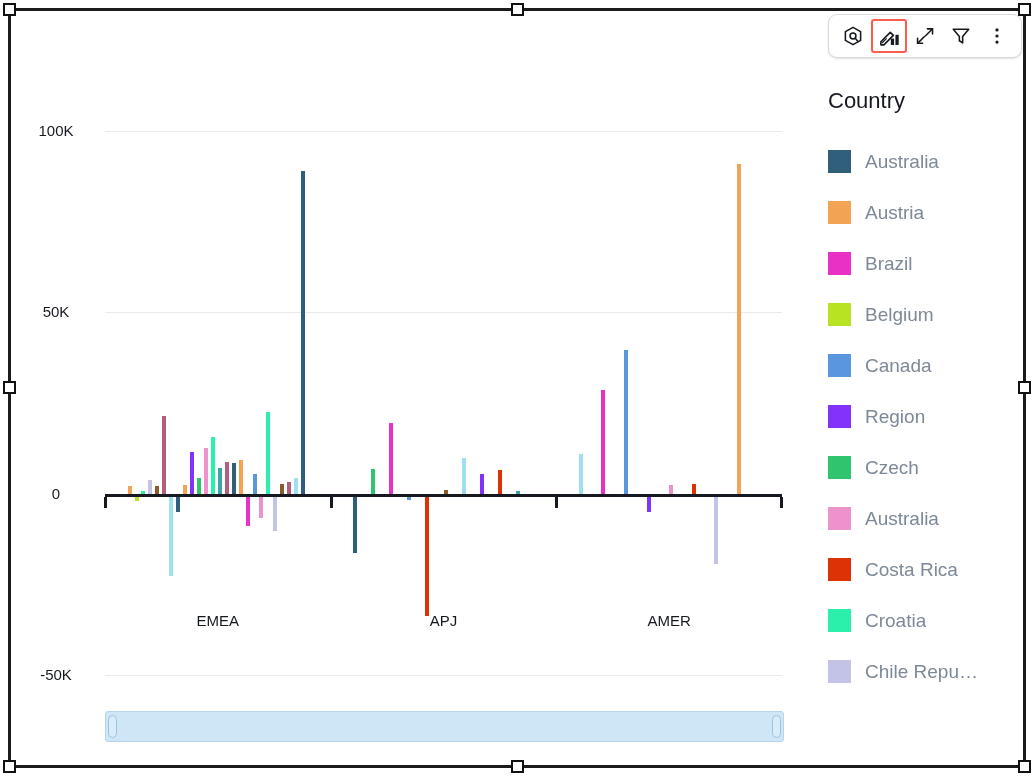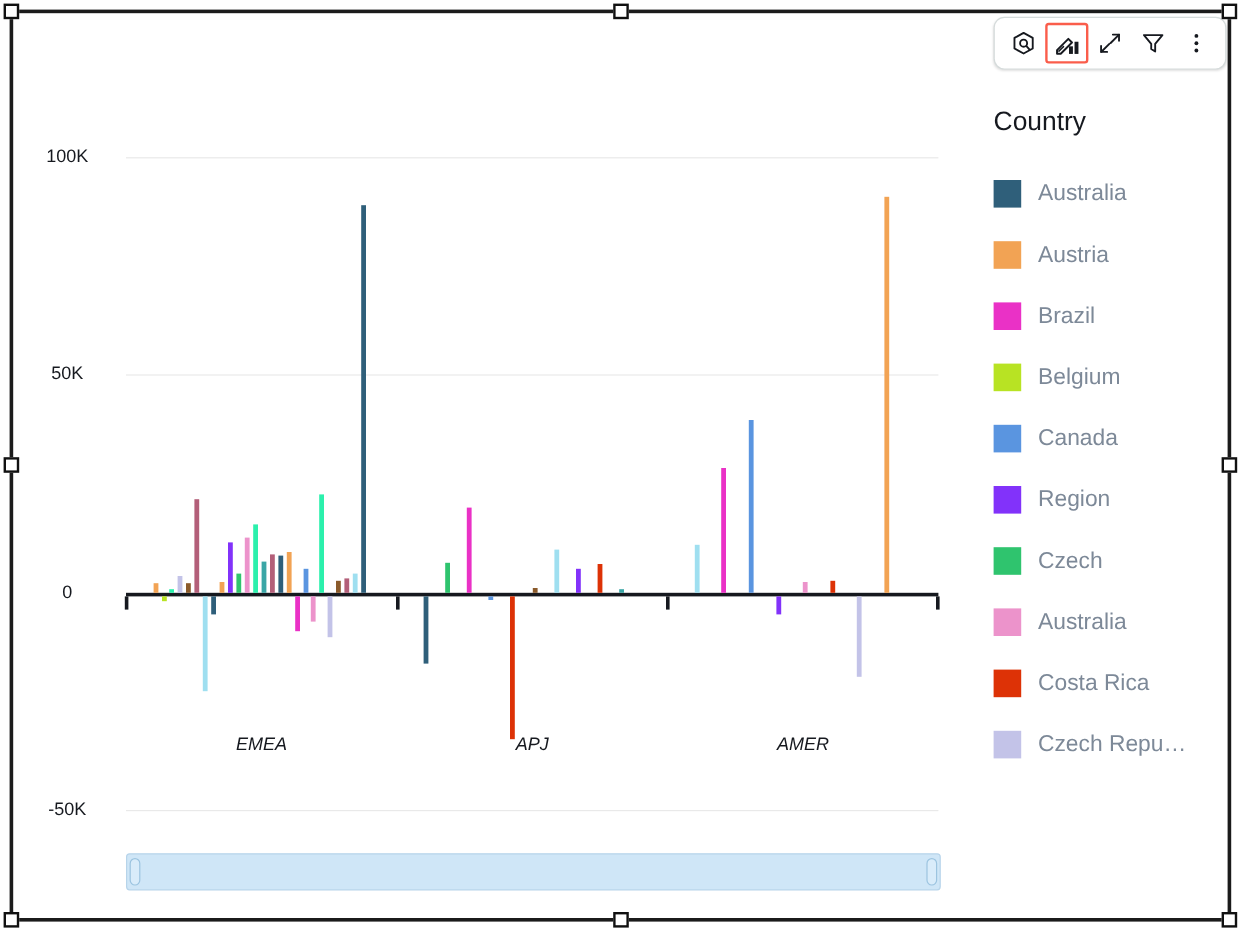--- a/index.html
+++ b/index.html
@@ -119,21 +119,20 @@
     position: absolute;
     width: 4px;
   }
 
   .xlabel {
     position: absolute;
     font-size: 15px;
     color: #16191f;
     transform: translateX(-50%);
     white-space: nowrap;
-    font-style: italic;
   }
 
   
   .range-bar {
     position: absolute;
     left: 94px; top: 636px;
     width: 679px; height: 31px;
     background: #cfe6f7;
     border: 1px solid #b7d4ea;
     border-radius: 3px;
@@ -354,19 +353,23 @@
         </div>
         <div class="legend-item">
           <div class="legend-swatch" style="background: rgb(236, 147, 203);"></div>
           <div class="legend-label">Australia</div>
         </div>
         <div class="legend-item">
           <div class="legend-swatch" style="background: rgb(221, 50, 6);"></div>
           <div class="legend-label">Costa Rica</div>
         </div>
         <div class="legend-item">
+          <div class="legend-swatch" style="background: rgb(43, 240, 172);"></div>
+          <div class="legend-label">Croatia</div>
+        </div>
+        <div class="legend-item">
           <div class="legend-swatch" style="background: rgb(195, 195, 232);"></div>
-          <div class="legend-label">Czech Repu…</div>
+          <div class="legend-label">Chile Repu…</div>
         </div>
       </div>
   </div>
 
 </div>
 
 </body></html>

